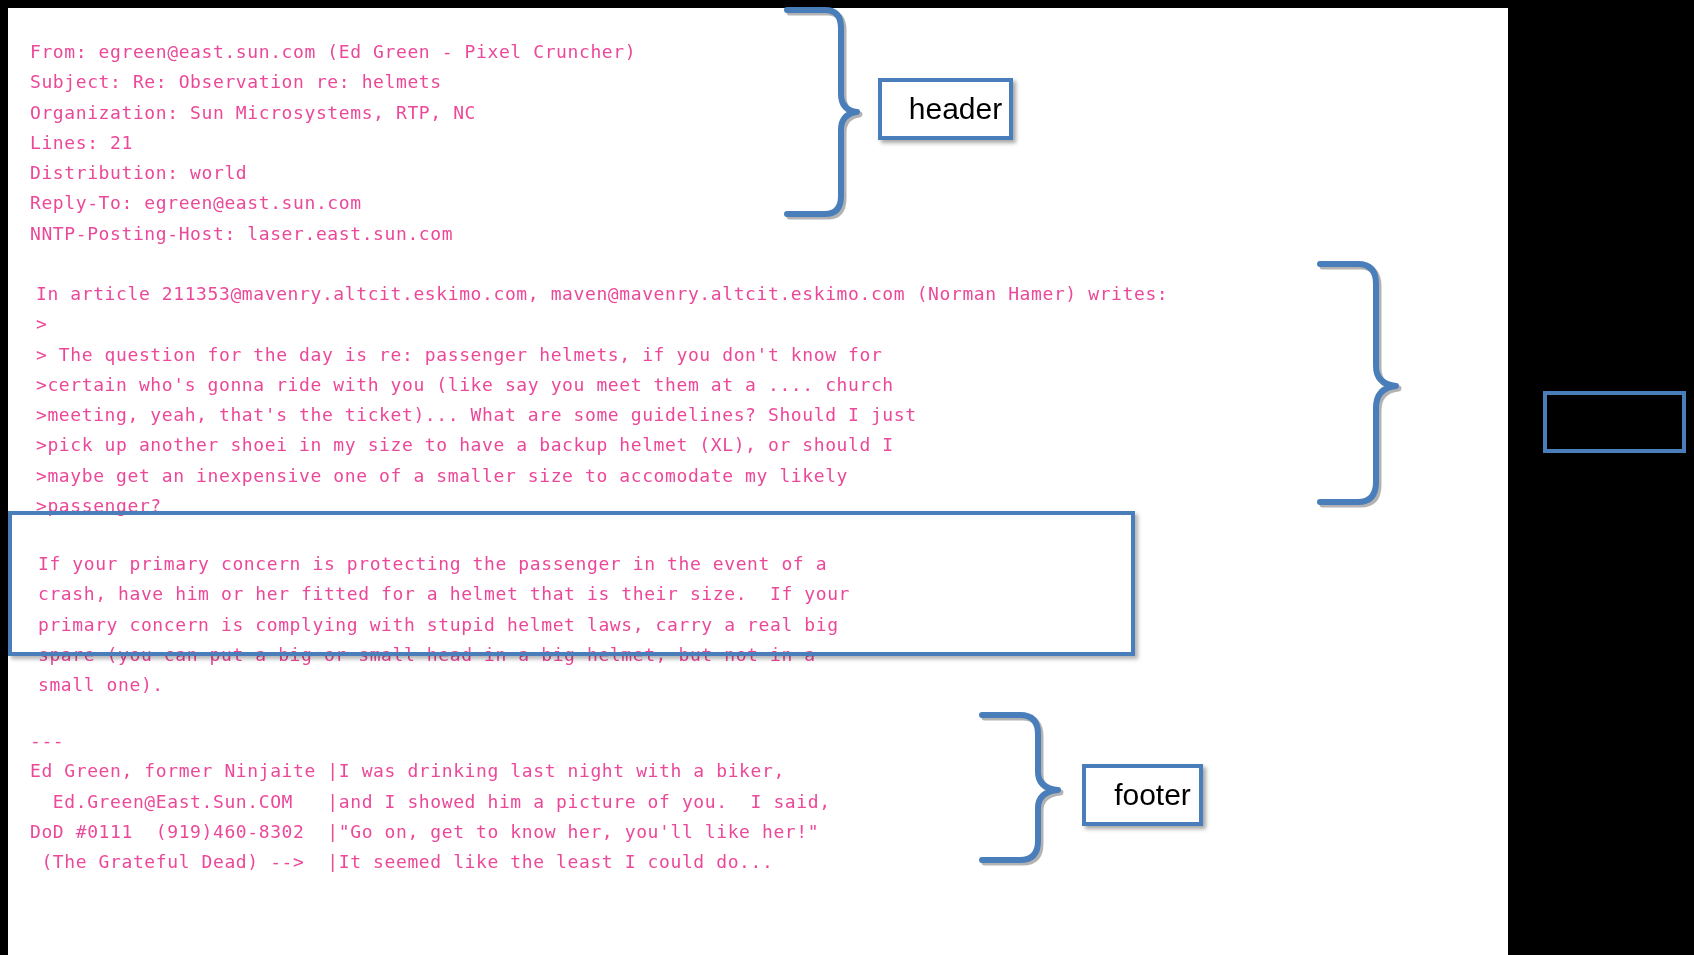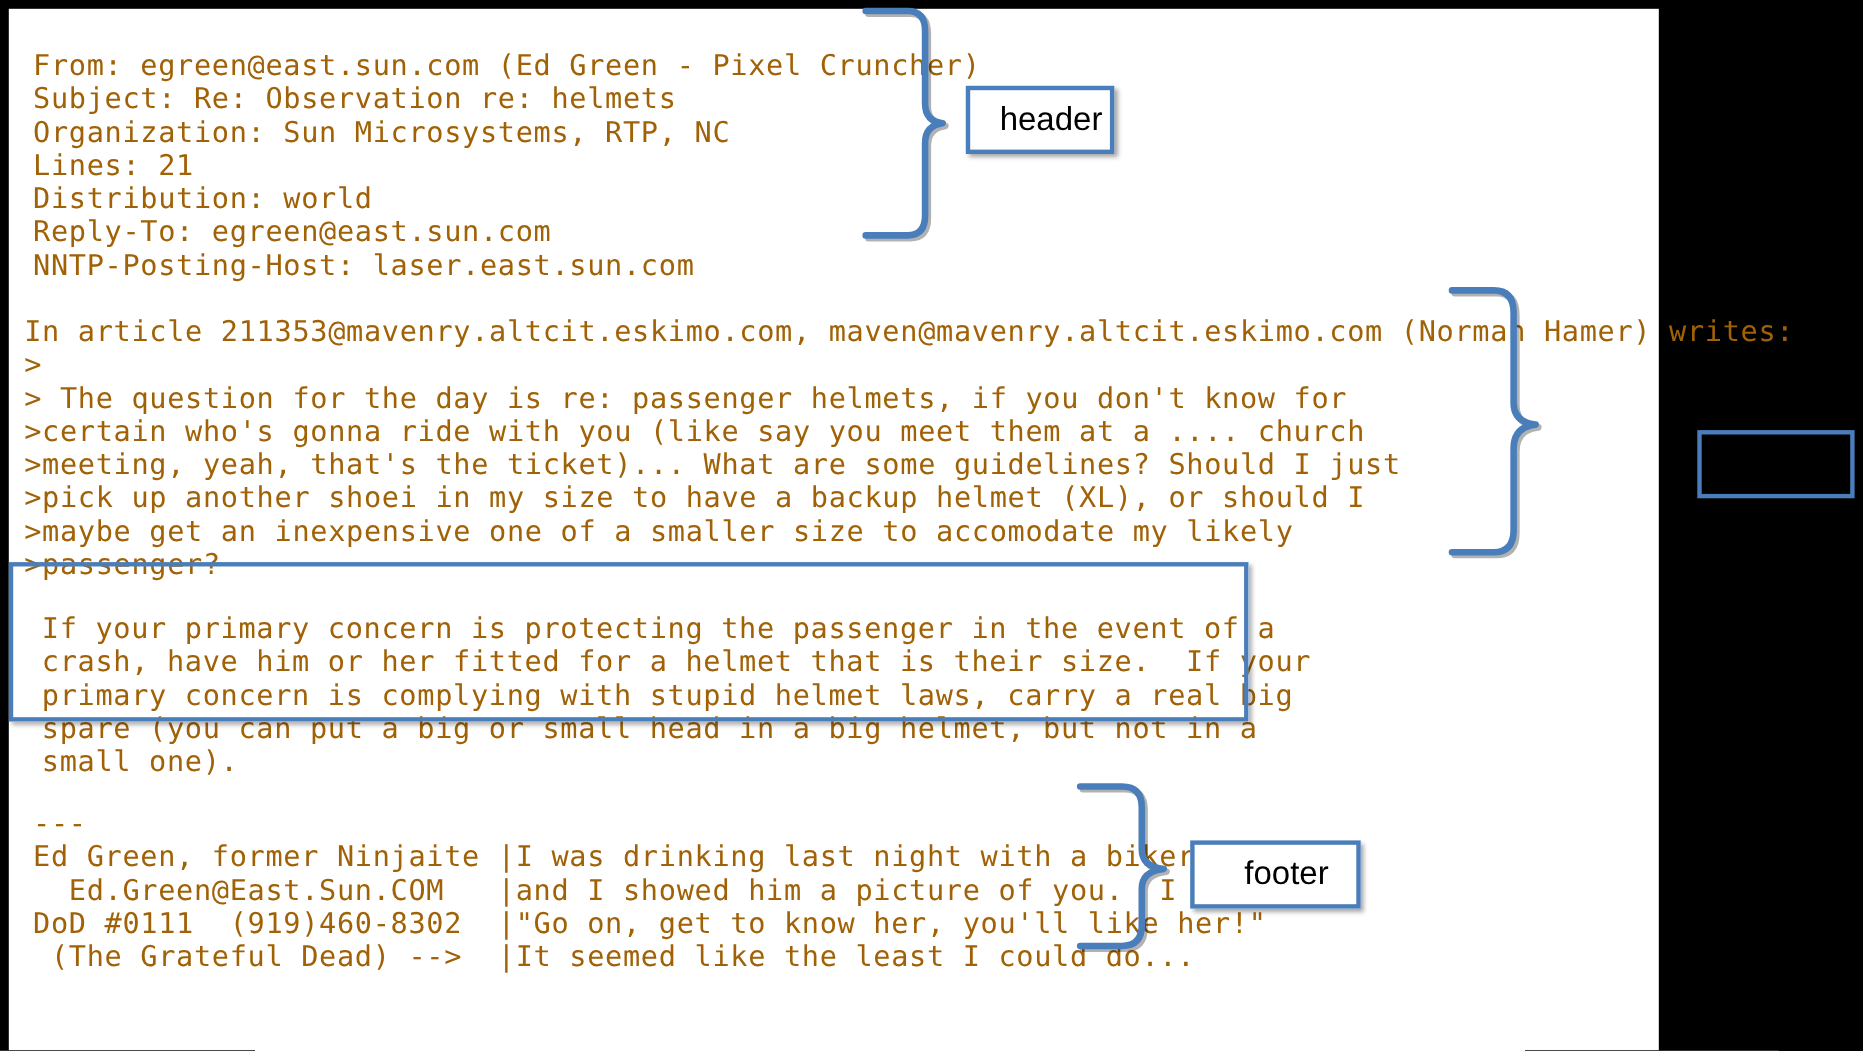--- a/index.html
+++ b/index.html
@@ -21,49 +21,49 @@
     left: 8px;
     top: 8px;
     width: 1500px;
     height: 947px;
     background: #ffffff;
   }
   
   .mono {
     position: absolute;
     font-family: "DejaVu Sans Mono", "Liberation Mono", monospace;
-    font-size: 26px;
+    font-size: 18px;
     line-height: 30.3px;
-    color: #a16207;
+    color: #ec4899;
     white-space: pre;
     letter-spacing: 0.6px;
     font-weight: 400;
   }
   #header-block { left: 22px; top: 11px; }
-  #quote-block  { left: 14px; top: 253px; }
+  #quote-block  { left: 28px; top: 253px; }
   #body-block   { left: 30px; top: 523px; }
   #footer-block { left: 22px; top: 700px; }
 
   
   .callout {
     position: absolute;
     box-sizing: border-box;
     border: 4px solid #4a7ebb;
     background: #ffffff;
     box-shadow: 3px 3px 4px rgba(0,0,0,0.35);
     display: flex;
     align-items: center;
     justify-content: center;
     font-family: "Liberation Sans", sans-serif;
     font-size: 30px;
     color: #000000;
     padding-left: 20px;
   }
   #callout-header { left: 878px; top: 78px;  width: 135px; height: 62px; }
-  #callout-footer { left: 1082px; top: 764px; width: 155px; height: 62px; }
+  #callout-footer { left: 1082px; top: 764px; width: 121px; height: 62px; }
   
   #callout-body {
     left: 1543px; top: 391px; width: 143px; height: 62px;
     background: transparent; box-shadow: none;
   }
 
   
   #body-rect {
     position: absolute;
     left: 8px;

